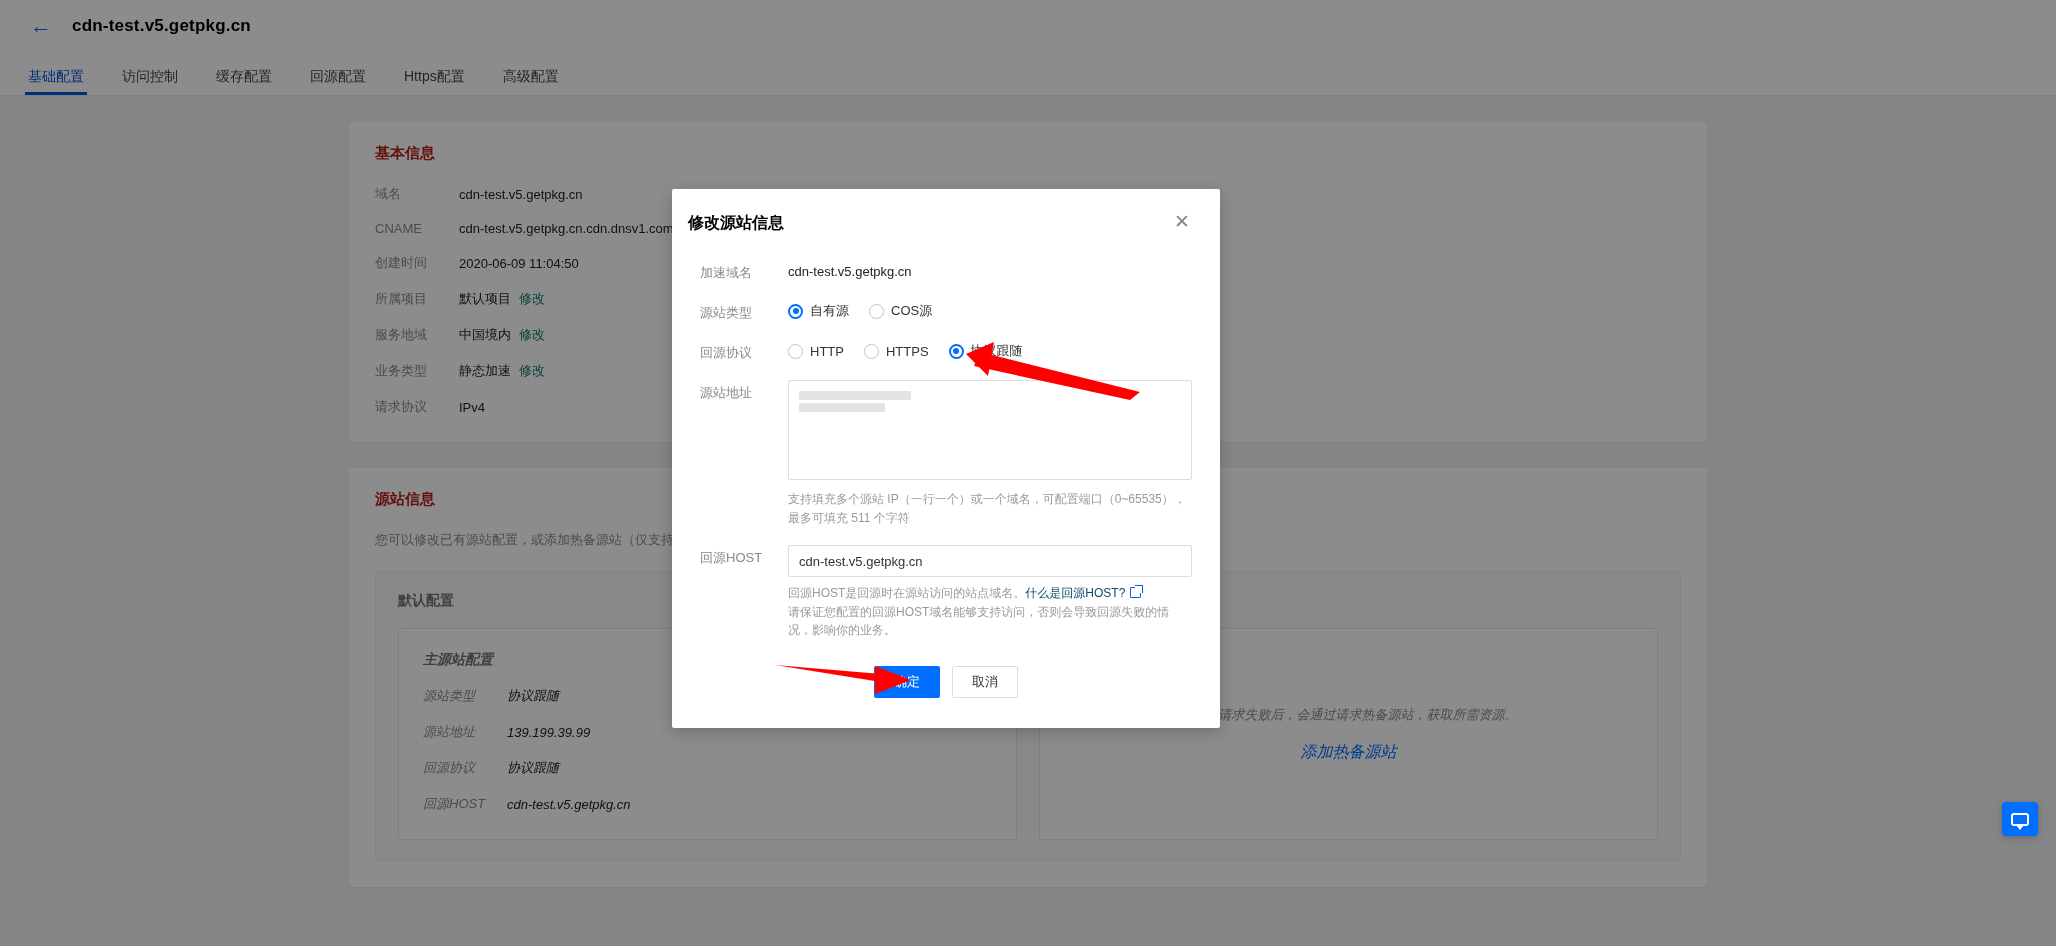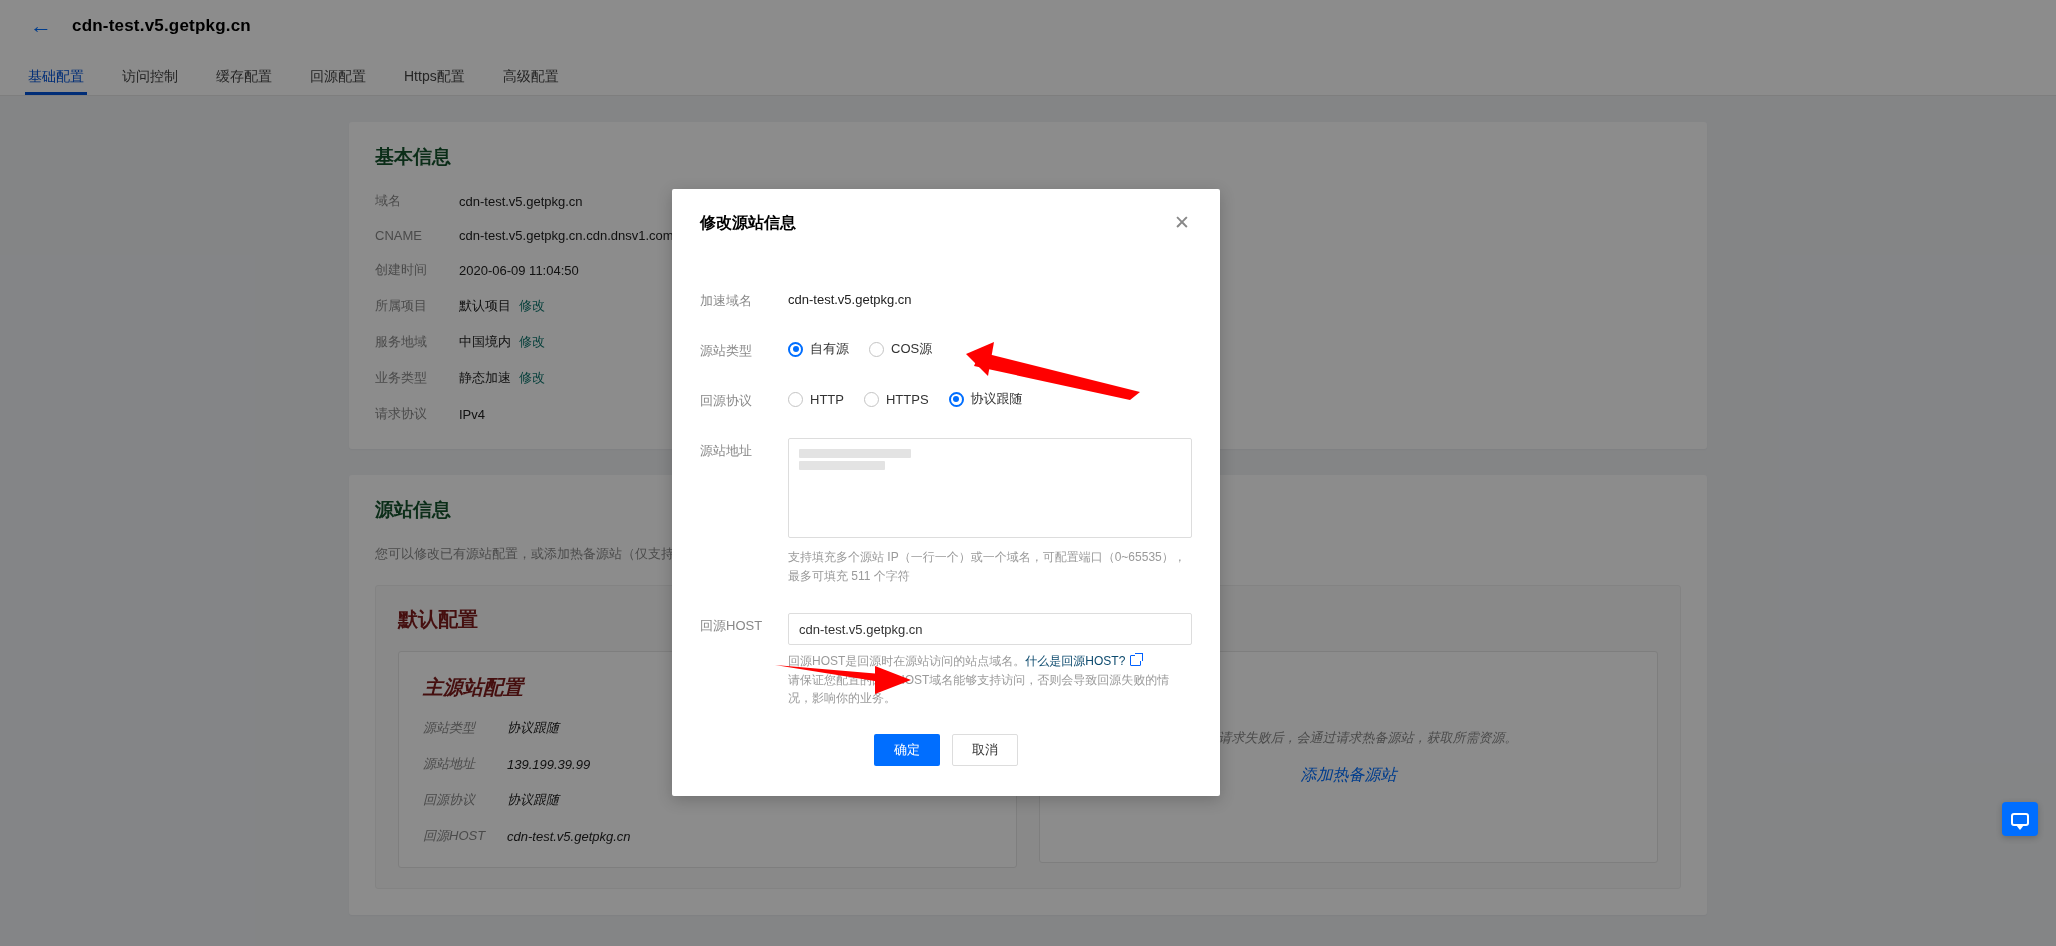--- a/index.html
+++ b/index.html
@@ -40,39 +40,39 @@
   }
 
   .content { padding: 26px 0 0 0; }
 
   .card {
     background:#fff; border-radius:3px; margin: 0 auto 26px auto;
     width: 1358px;
     box-shadow: 0 1px 2px rgba(0,0,0,.04);
   }
   .card-pad { padding: 22px 26px 26px 26px; }
-  .card-h { font-size:19px; font-weight:bold; color:#14532d; margin-bottom: 22px; }
+  .card-h { font-size:15px; font-weight:bold; color:#b91c1c; margin-bottom: 22px; }
 
   .kv { display:flex; align-items:center; margin-bottom: 18px; font-size:13px; }
   .kv:last-child { margin-bottom:0; }
   .kv .k { width: 84px; color:#888; flex:none; }
   .kv .v { color:#222; display:flex; align-items:center; gap:8px; }
   .lnk { color:#0f766e; cursor:pointer; }
   .info-i {
     width:14px; height:14px; border:1px solid #999; border-radius:50%;
     display:inline-flex; align-items:center; justify-content:center;
     font-size:10px; color:#777; font-style:italic; flex:none;
   }
 
   .sub-desc { font-size:13px; color:#8a8a8a; margin-bottom:22px; }
 
   .inner-box {
     background:#fafafa; border:1px solid #eee; border-radius:3px; padding: 20px 22px;
   }
-  .inner-h { font-size:20px; font-weight:bold; color:#7f1d1d; margin-bottom:18px; }
+  .inner-h { font-size:14px; font-weight:bold; color:#737373; margin-bottom:18px; }
 
   .cols { display:flex; gap: 22px; }
   .col { flex:1;font-style:italic; }
   .white-box {
     background:#fff; border:1px solid #e6e6e6; border-radius:3px;
     padding: 22px 24px; min-height: 212px;
   }
   .white-box.center {
     display:flex; flex-direction:column; align-items:center; justify-content:center;
     gap: 18px; text-align:center;
@@ -80,29 +80,29 @@
   .white-box.center .note { font-size:13px; color:#888; }
 
   
   #overlay { position:absolute; inset:0; background: rgba(0,0,0,.45); }
 
   
   #modal {
     position:absolute; left:672px; top:189px; width:548px;
     background:#fff; border-radius:2px; box-shadow: 0 4px 16px rgba(0,0,0,.2);
   }
-  .modal-head { padding: 24px 28px 0 28px; display:flex; align-items:flex-end; }
+  .modal-head { padding: 24px 28px 0 16px; display:flex; align-items:flex-start; }
   .modal-title { font-size:16px; font-weight:bold; color:#000; flex:1; }
   .modal-close {
     width:20px;height:20px; color:#888; font-size:19px; line-height:18px; text-align:center;
     cursor:pointer; font-weight: 300;
   }
   .modal-body { padding: 26px 28px 0 28px; }
 
-  .frow { display:flex; margin-bottom: 18px; margin-top: 28px; }
+  .frow { display:flex; margin-bottom: 18px; }
   .flabel { width: 88px; flex:none; font-size:13px; color:#888; padding-top:4px; }
   .fctl { flex:1; font-size:13px; color:#222; }
   .fctl.plain { padding-top:4px; }
 
   .radios { display:flex; align-items:center; gap: 4px; padding-top:2px;}
   .radio { display:flex; align-items:center; gap:7px; cursor:pointer; margin-right: 16px; }
   .radio:last-child { margin-right:0; }
   .rdot {
     width:15px; height:15px; border-radius:50%; border:1.5px solid #c4c4c4; background:#fff;
     display:inline-block; position:relative; flex:none;

